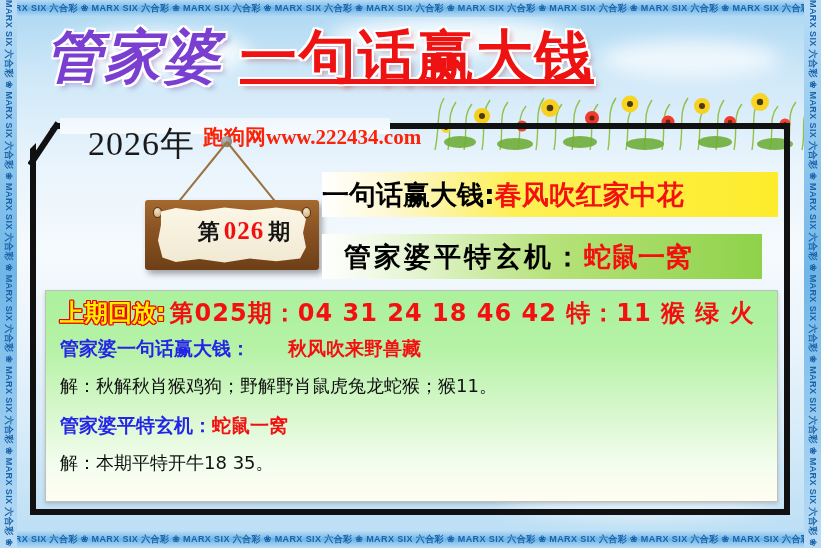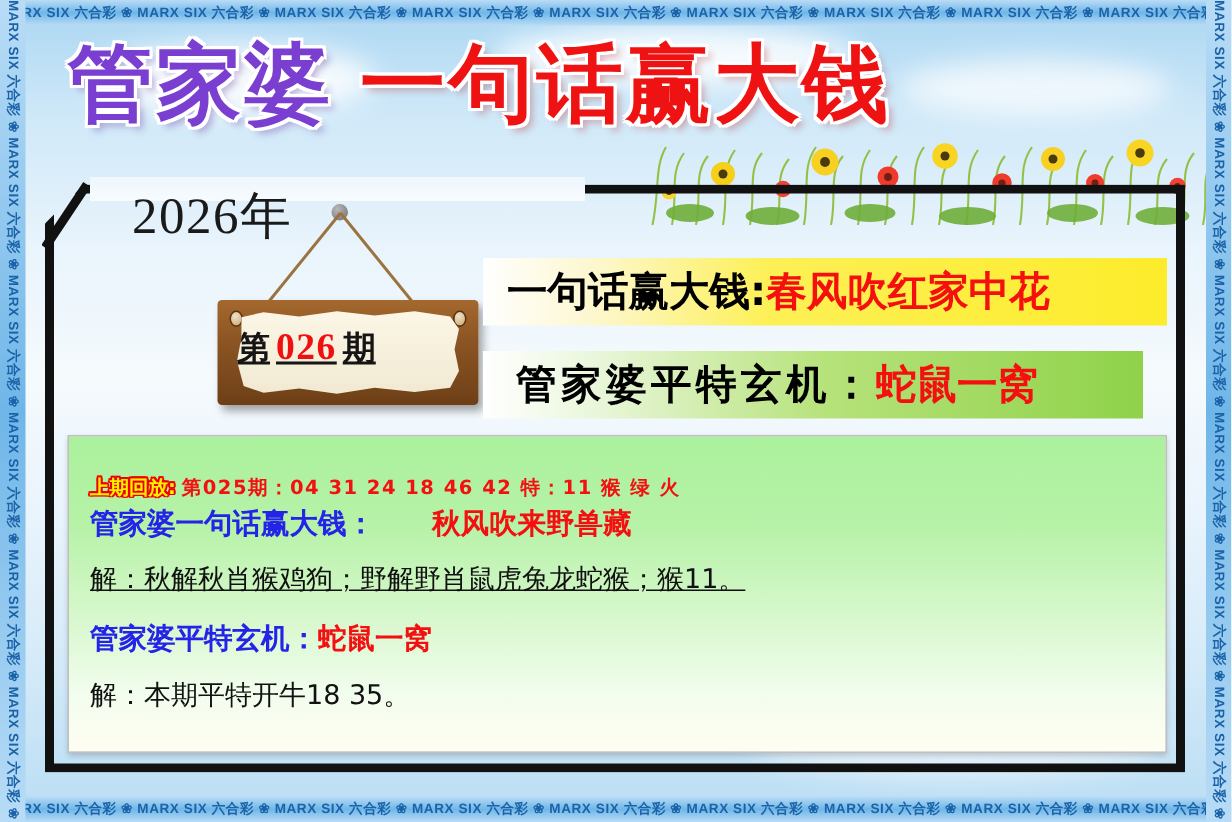--- a/index.html
+++ b/index.html
@@ -28,25 +28,25 @@
 
   
   .grass{position:absolute;left:430px;top:88px;width:380px;height:62px;pointer-events:none;}
 
   
   .title{position:absolute;top:28px;left:45px;font-size:57px;font-weight:bold;line-height:1;
          white-space:nowrap;letter-spacing:2px;font-family:"DejaVu Sans","Liberation Sans",sans-serif;}
   .t-purple{color:#7a3fd0;
      text-shadow:2px 0 0 #fff,-2px 0 0 #fff,0 2px 0 #fff,0 -2px 0 #fff,
                  2px 2px 0 #fff,-2px -2px 0 #fff,2px -2px 0 #fff,-2px 2px 0 #fff,
-                 4px 4px 5px rgba(90,40,150,.35);}
+                 4px 4px 5px rgba(90,40,150,.35);font-style:italic;}
   .t-red{color:#ef1212;margin-left:18px;
      text-shadow:2px 0 0 #fff,-2px 0 0 #fff,0 2px 0 #fff,0 -2px 0 #fff,
                  2px 2px 0 #fff,-2px -2px 0 #fff,2px -2px 0 #fff,-2px 2px 0 #fff,
-                 4px 4px 5px rgba(180,20,20,.30);}
+                 4px 4px 5px rgba(180,20,20,.30);text-decoration:underline;}
 
   
   .frame{position:absolute;left:30px;top:123px;width:760px;height:392px;
          border:6px solid #111;box-sizing:border-box;
          clip-path:polygon(26px 0,760px 0,760px 392px,0 392px,0 26px);
          background:transparent;pointer-events:none;}
   
   .frame-bevel{position:absolute;left:28px;top:121px;width:46px;height:46px;pointer-events:none;}
 
   
@@ -69,57 +69,57 @@
          background:linear-gradient(180deg,#a4692e,#8b5423 40%,#7d4a1d 70%,#6d3f17);
          box-shadow:3px 4px 6px rgba(0,0,0,.35);}
   .board .hole{position:absolute;top:7px;width:7px;height:9px;border-radius:50%;
         background:radial-gradient(circle at 40% 30%,#f0e2c8,#c9a775);border:1px solid #5c3312;}
   .board .hole.l{left:8px;} .board .hole.r{right:8px;}
   .paper{position:absolute;left:13px;top:7px;width:148px;height:56px;
          background:linear-gradient(180deg,#fbf6e6,#f1e9d2);
          clip-path:polygon(2% 8%,12% 2%,28% 7%,45% 1%,62% 6%,80% 1%,96% 7%,100% 22%,
                            98% 46%,100% 72%,96% 92%,80% 97%,62% 92%,45% 99%,28% 93%,12% 98%,3% 90%,0 60%,2% 32%);
          box-shadow:0 1px 3px rgba(0,0,0,.25);}
-  .paper .ptxt{position:absolute;left:0;top:10px;width:148px;
+  .paper .ptxt{position:absolute;left:12px;top:10px;width:148px;text-align:center;
                font-size:22px;font-weight:bold;color:#151515;white-space:nowrap;
-               font-family:"Liberation Serif","DejaVu Serif",serif;text-decoration:underline;}
+               font-family:"Liberation Serif","DejaVu Serif",serif;}
   .paper .num{color:#f01010;font-size:25px;letter-spacing:1px;margin:0 4px;}
 
   
   .banner{position:absolute;left:322px;height:45px;line-height:45px;white-space:nowrap;
           font-size:27px;font-weight:bold;font-family:"DejaVu Sans","Liberation Sans",sans-serif;
           letter-spacing:0px;}
   .banner .lbl{color:#000;}
   .banner .val{color:#f51010;}
   .ban-yellow{top:172px;width:456px;
               background:linear-gradient(90deg,#ffffff 0%,#fdf7cf 16%,#fdf055 42%,#fdec2b 100%);}
-  .ban-yellow .lbl{padding-left:16px;}
+  .ban-yellow .lbl{padding-left:0;}
   .ban-green{top:234px;width:440px;
              background:linear-gradient(90deg,#ffffff 0%,#e8f6d8 18%,#b6e27a 52%,#8fd24a 100%);}
   .ban-green .lbl{padding-left:22px;letter-spacing:3px;}
   .ban-green .val{letter-spacing:0px;}
 
   
   .panel{position:absolute;left:45px;top:290px;width:733px;height:212px;
          border:1px solid #bfbfbf;box-sizing:border-box;
          background:linear-gradient(180deg,#abf19c 0%,#b6f2a7 28%,#daf8d0 60%,#f2fdee 82%,#fffdf2 100%);
          box-shadow:0 2px 4px rgba(0,0,0,.18);}
   .line{position:absolute;left:14px;white-space:nowrap;font-family:"DejaVu Sans","Liberation Sans",sans-serif;}
 
-  .l1{top:25px;font-size:13px;font-weight:bold;}
+  .l1{top:6px;font-size:24px;font-weight:bold;}
   .l1 .k{color:#fff000;font-weight:bold;
          text-shadow:1.3px 0 0 #e00,-1.3px 0 0 #e00,0 1.3px 0 #e00,0 -1.3px 0 #e00,
                      1px 1px 0 #e00,-1px -1px 0 #e00,1px -1px 0 #e00,-1px 1px 0 #e00;}
   .l1 .v{color:#f41010;margin-left:4px;letter-spacing:1px;}
 
   .l2{top:45px;font-size:19px;font-weight:bold;}
   .l2 .k{color:#2424e8;margin-top:12px;}
   .l2 .v{color:#f41010;margin-left:38px;}
 
-  .l3{top:83px;font-size:18px;color:#111;font-weight:normal;text-decoration:underline;}
+  .l3{top:83px;font-size:18px;color:#111;font-weight:normal;}
 
   .l4{top:122px;font-size:19px;font-weight:bold;}
   .l4 .k{color:#2424e8;}
   .l4 .v{color:#f41010;}
 
   .l5{top:160px;font-size:18px;color:#111;font-weight:normal;}
 </style>
 </head>
 <body>
 
@@ -212,20 +212,21 @@
     </g>
   </svg>
 
   <div class="frame"></div>
   <svg class="frame-bevel" viewBox="0 0 46 46">
     <line x1="2" y1="44" x2="30" y2="2" stroke="#111" stroke-width="6"></line>
   </svg>
   <div class="frame-gap"></div>
 
   <div class="year">2026年</div>
+  <div class="site">跑狗网www.222434.com</div>
 
   <div class="title">
     <span class="t-purple">管家婆</span><span class="t-red">一句话赢大钱</span>
   </div>
 
   <div class="hang">
     <div class="knob"></div>
     <div class="rope l"></div>
     <div class="rope r"></div>
     <div class="board">

